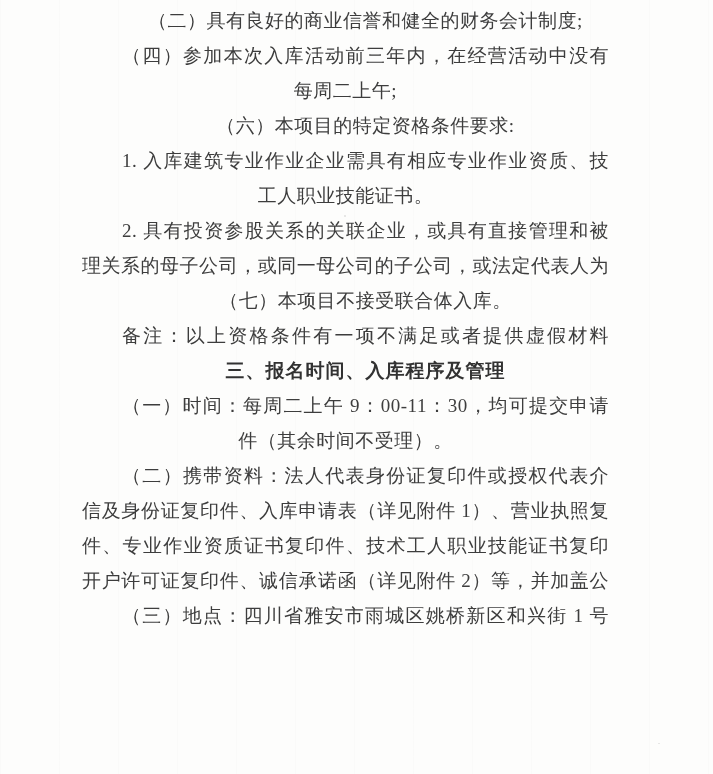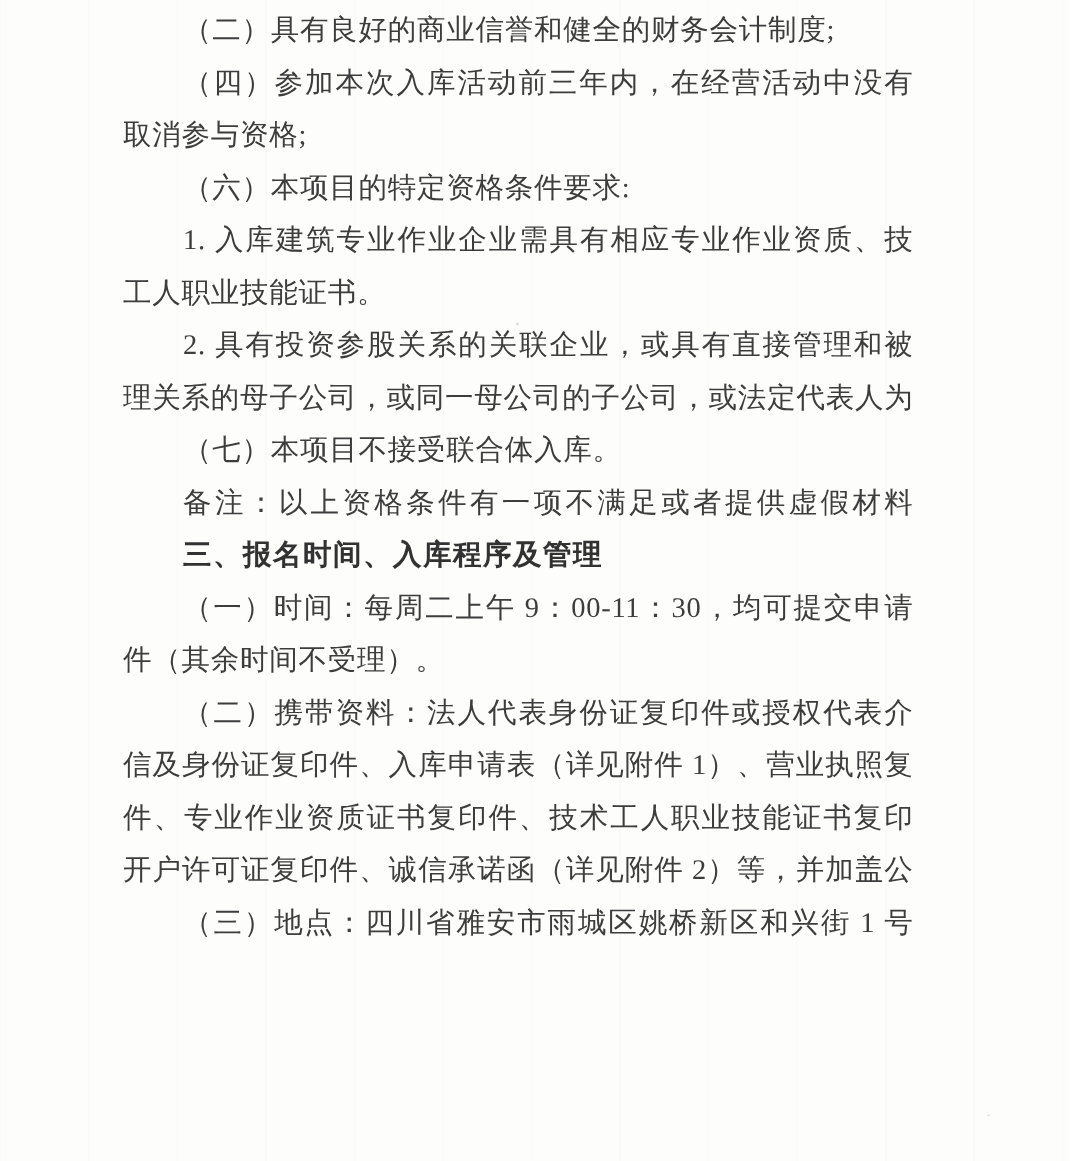--- a/index.html
+++ b/index.html
@@ -29,20 +29,21 @@
     width: 527px;
     font-family: "Liberation Serif", "DejaVu Serif", serif;
     font-size: 19px;
     line-height: 35px;
     color: #3d3d3d;
     letter-spacing: 0.5px;
   }
   .text-line {
     white-space: nowrap;
     height: 35px;
+    text-align: center;
   }
   .text-line.wrapfill {
     white-space: normal;
     text-align: justify;
     text-align-last: justify;
     overflow: hidden;
   }
   .text-line.indent {
     padding-left: 40px;
   }
@@ -66,21 +67,21 @@
   .sp2 { left: 531px; top: 467px; width: 2px; height: 2px; }
   .sp3 { left: 658px; top: 743px; width: 2px; height: 1px; }
 </style>
 </head>
 <body>
 
 <div class="page">
   <div class="doc-body">
       <div class="text-line indent">（二）具有良好的商业信誉和健全的财务会计制度;</div>
       <div class="text-line indent wrapfill">（四）参加本次入库活动前三年内，在经营活动中没有重</div>
-      <div class="text-line">取消参与资格;</div>
+      <div class="text-line">每周二上午;</div>
       <div class="text-line indent">（六）本项目的特定资格条件要求:</div>
       <div class="text-line indent wrapfill">1. 入库建筑专业作业企业需具有相应专业作业资质、技术</div>
       <div class="text-line">工人职业技能证书。</div>
       <div class="text-line indent wrapfill">2. 具有投资参股关系的关联企业，或具有直接管理和被管</div>
       <div class="text-line wrapfill">理关系的母子公司，或同一母公司的子公司，或法定代表人为</div>
       <div class="text-line indent">（七）本项目不接受联合体入库。</div>
       <div class="text-line indent wrapfill">备注：以上资格条件有一项不满足或者提供虚假材料者，</div>
       <div class="text-line indent heading">三、报名时间、入库程序及管理</div>
       <div class="text-line indent wrapfill">（一）时间：每周二上午 9：00-11：30，均可提交申请文</div>
       <div class="text-line">件（其余时间不受理）。</div>

